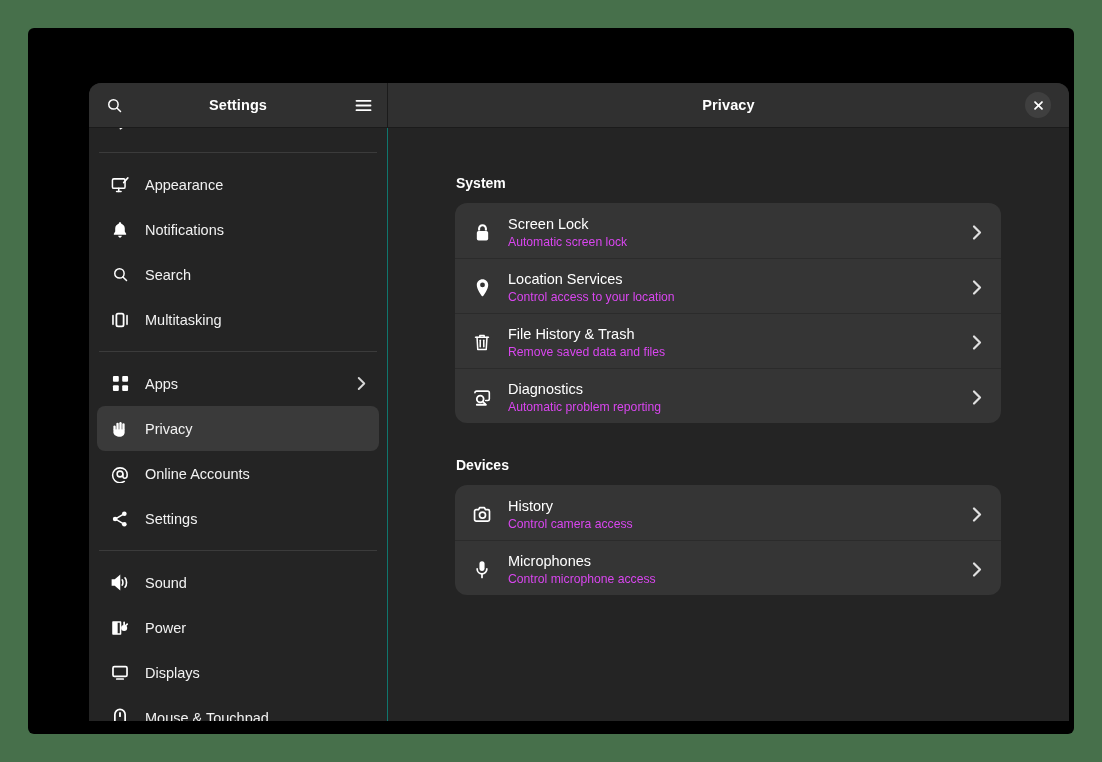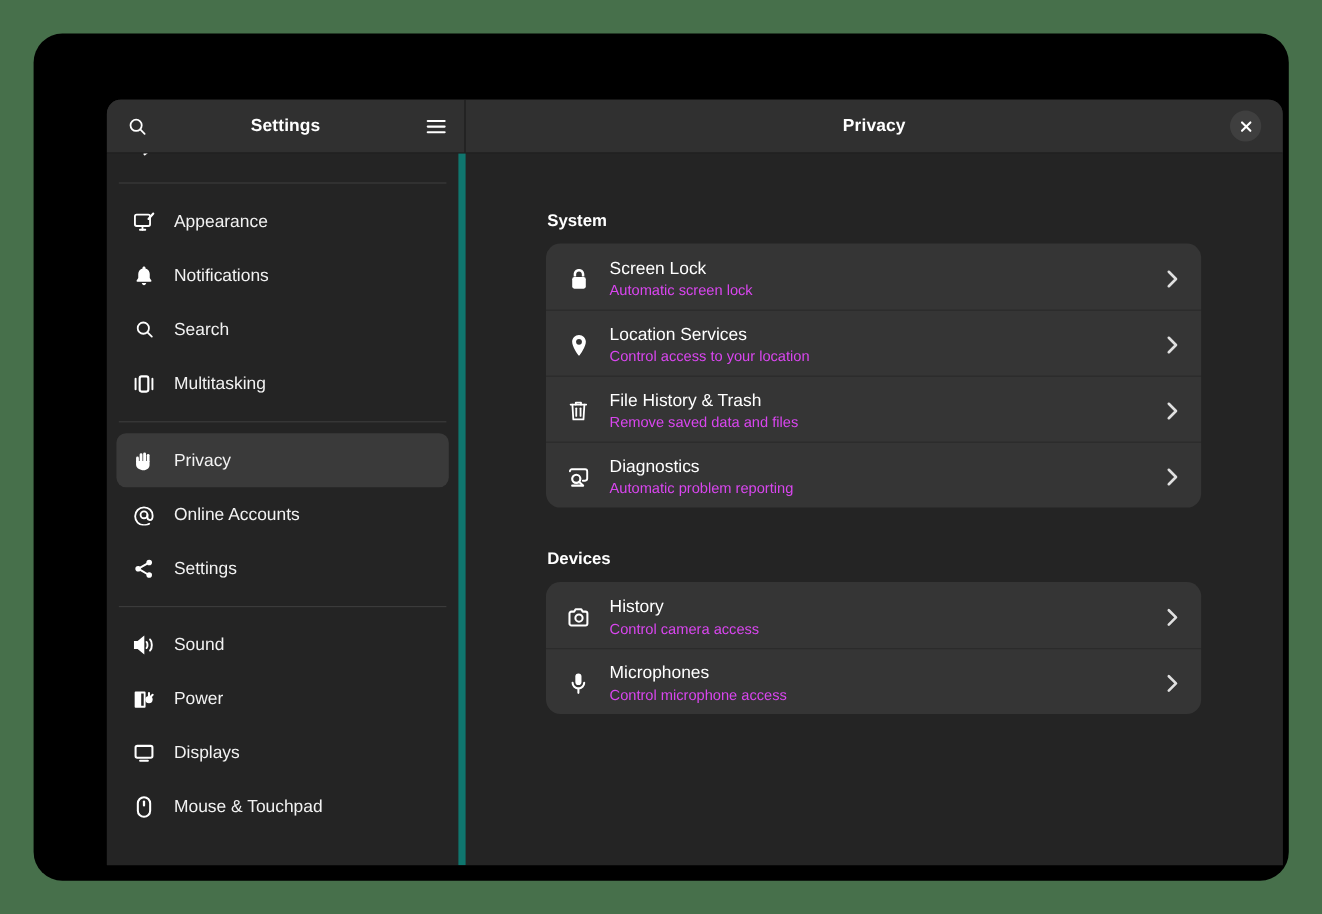--- a/index.html
+++ b/index.html
@@ -17,21 +17,21 @@
   }
 
   
   .desktop-frame {
     position: absolute;
     left: 28px;
     top: 28px;
     width: 1046px;
     height: 706px;
     background: #000000;
-    border-radius: 24px;
+    border-radius: 6px;
   }
 
   
   .app-window {
     position: absolute;
     left: 61px;
     top: 55px;
     width: 980px;
     height: 638px;
     background: #242424;
@@ -107,21 +107,21 @@
     flex: 1 1 auto;
     display: flex;
     min-height: 0;
   }
 
   
   .sidebar {
     width: 299px;
     flex: 0 0 299px;
     background: #242424;
-    border-right: 6px solid #0f766e;
+    border-right: 1px solid #0f766e;
     padding: 0 8px;
     overflow: hidden;
     position: relative;
   }
 
   .sidebar-scroll {
     position: absolute;
     left: 8px;
     right: 8px;
     top: -30px;
@@ -347,20 +347,36 @@
                 <rect x="6" y="3" width="8" height="14" rx="1.8" stroke-width="2"></rect>
                 <line x1="2.2" y1="5.2" x2="2.2" y2="14.8"></line>
                 <line x1="17.8" y1="5.2" x2="17.8" y2="14.8"></line>
               </svg>
             </span>
             <span class="nav-label">Multitasking</span>
           </div>
 
           <div class="nav-sep"></div>
 
+          <div class="nav-item">
+            <span class="nav-ico">
+              <svg width="17" height="17" viewBox="0 0 18 18" fill="#ffffff">
+                <rect x="1" y="1" width="6.2" height="6.2" rx="1.1"></rect>
+                <rect x="10.8" y="1" width="6.2" height="6.2" rx="1.1"></rect>
+                <rect x="1" y="10.8" width="6.2" height="6.2" rx="1.1"></rect>
+                <rect x="10.8" y="10.8" width="6.2" height="6.2" rx="1.1"></rect>
+              </svg>
+            </span>
+            <span class="nav-label">Apps</span>
+            <span class="nav-chev">
+              <svg width="11" height="17" viewBox="0 0 12 18" fill="none" stroke="#d6d6d6" stroke-width="2.1" stroke-linecap="round" stroke-linejoin="round">
+                <polyline points="3,3 9,9 3,15"></polyline>
+              </svg>
+            </span>
+          </div>
 
           <div class="nav-item selected">
             <span class="nav-ico">
               <svg width="17" height="18" viewBox="0 0 18 20" fill="#ffffff">
                 <rect x="1.1" y="6.0" width="2.6" height="5.4" rx="1.3"></rect>
                 <rect x="4.4" y="3.0" width="2.6" height="8.4" rx="1.3"></rect>
                 <rect x="7.7" y="2.2" width="2.6" height="9.2" rx="1.3"></rect>
                 <rect x="11.0" y="3.6" width="2.6" height="7.8" rx="1.3"></rect>
                 <path d="M1.1 10.2h12.5v3.4c0 3.0-2.4 5.1-5.6 5.1s-6.9-2.1-6.9-5.1z"></path>
               </svg>

